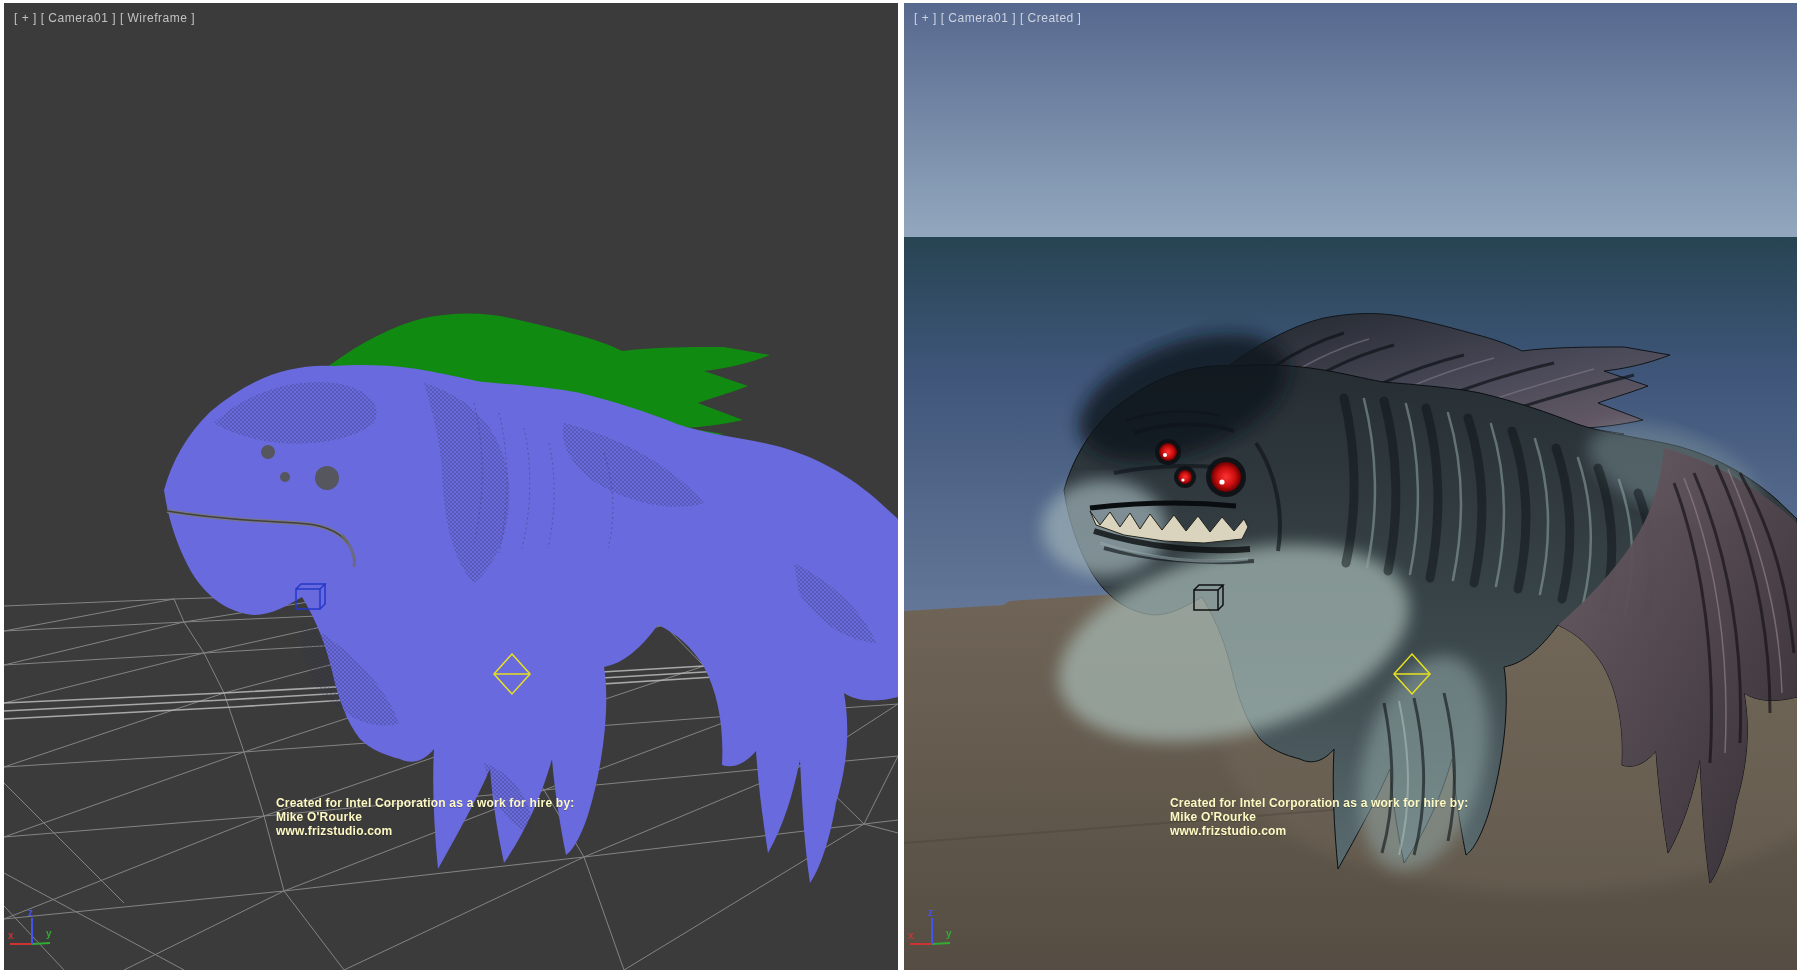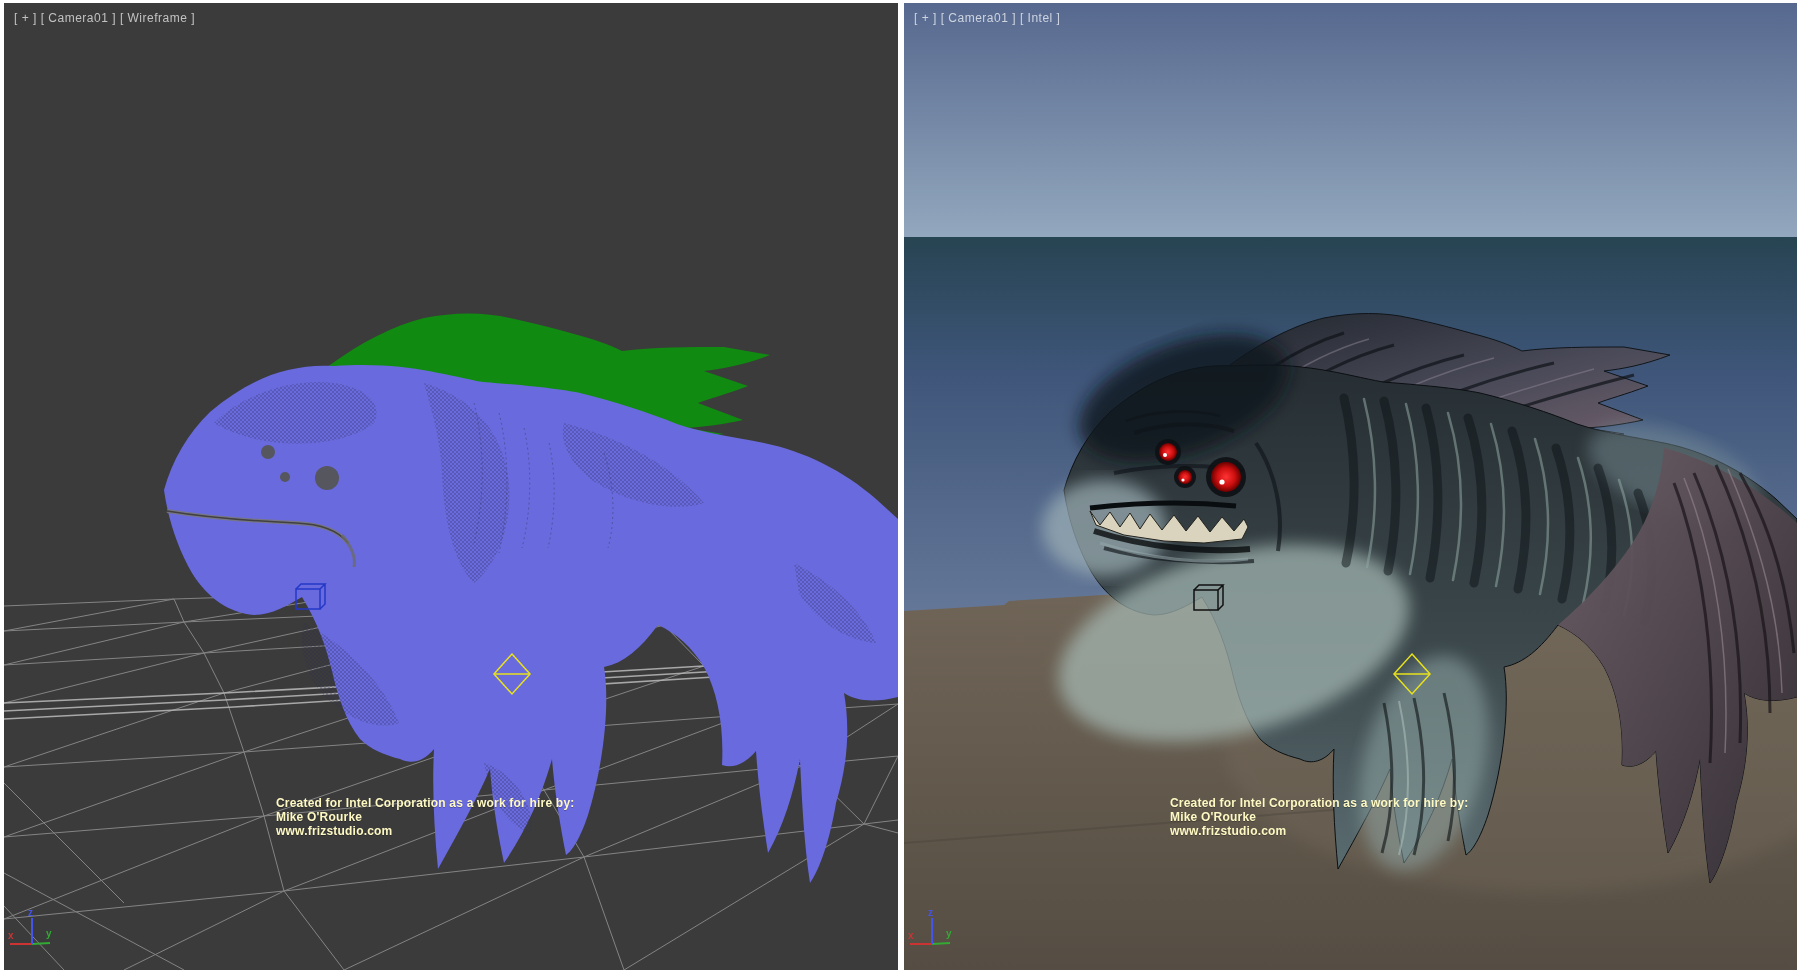--- a/index.html
+++ b/index.html
@@ -325,21 +325,21 @@
       <g fill="none" stroke="#111111" stroke-width="1.5">
         <rect x="290" y="587" width="24" height="20"></rect>
         <path d="M290,587 L295,582 L319,582 L314,587 M319,582 L319,602 L314,607"></path>
       </g>
       <g fill="none" stroke="#e8e21c" stroke-width="1.5">
         <path d="M508,651 L526,671 L508,691 L490,671 Z"></path>
         <path d="M490,671 L526,671"></path>
       </g>
     </svg>
 
-    <div class="vp-label">[ + ] [ Camera01 ] [ Intel ]</div>
+    <div class="vp-label">[ + ] [ Camera01 ] [ Created ]</div>
 
     <div class="watermark">
       <div>Created for Intel Corporation as a work for hire by:</div>
       <div>Mike O'Rourke</div>
       <div>www.frizstudio.com</div>
     </div>
 
     <svg class="axis-tripod" width="52" height="46" viewBox="0 0 52 46">
       <path d="M26,38 L4,38" stroke="#cc3333" stroke-width="2" fill="none"></path>
       <path d="M26,38 L44,37" stroke="#33aa33" stroke-width="2" fill="none"></path>

